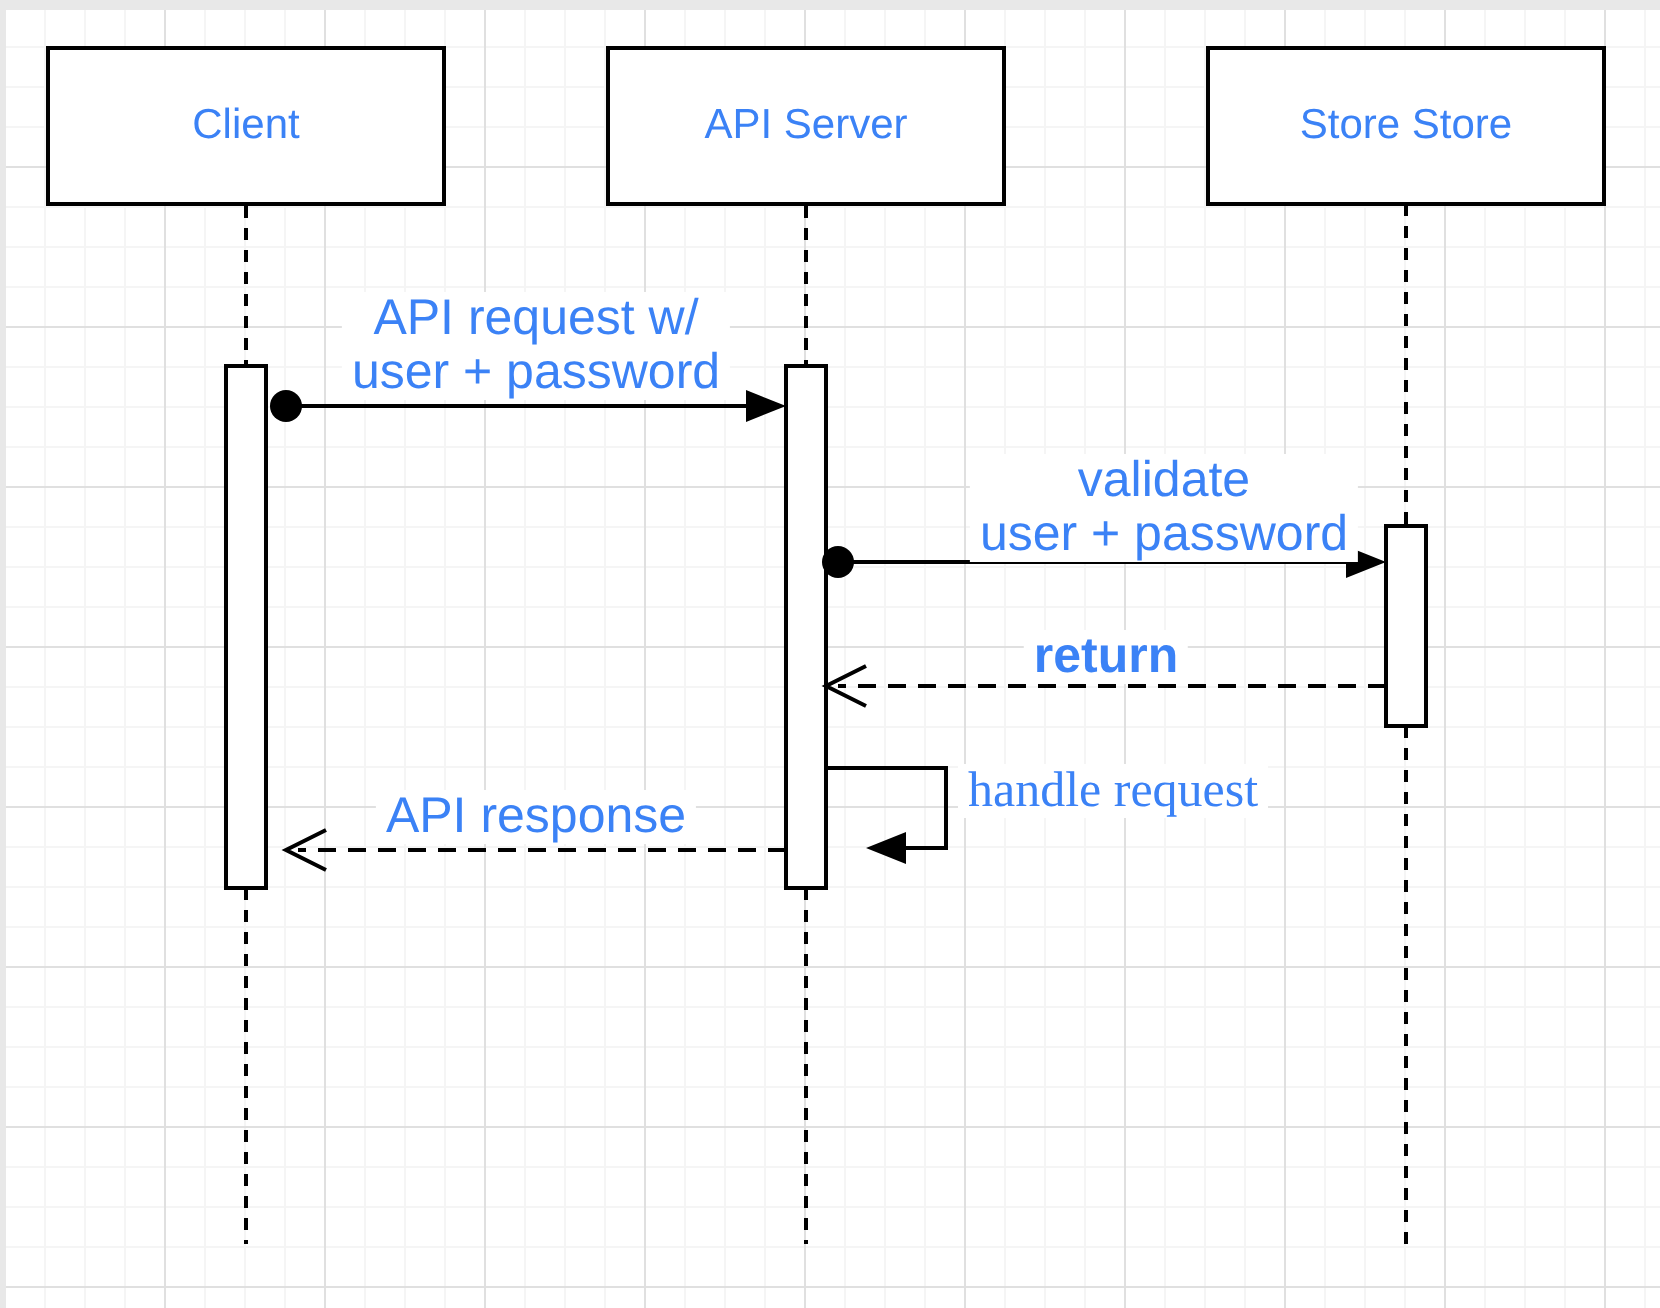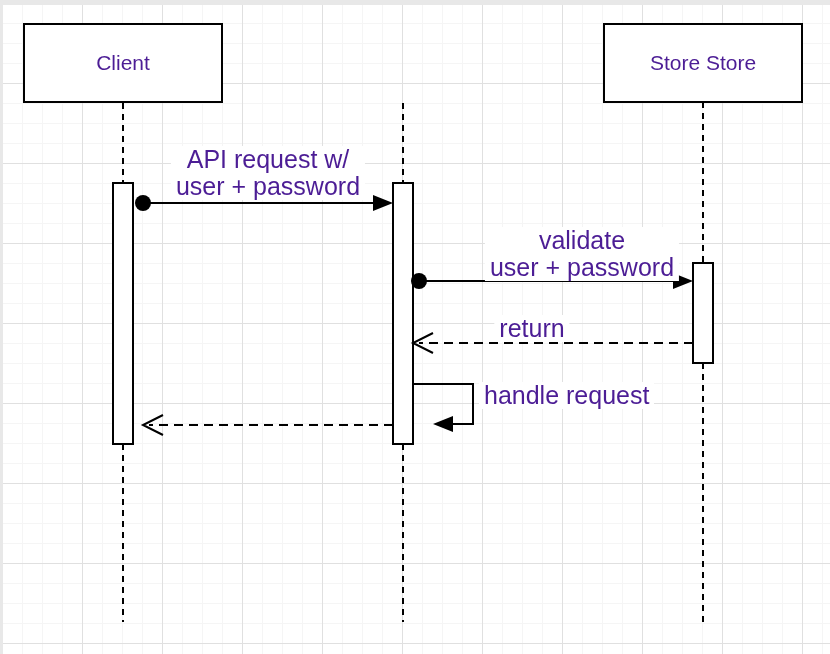--- a/index.html
+++ b/index.html
@@ -1,21 +1,21 @@
 <!DOCTYPE html>
 <html><head>
 <meta charset="utf-8">
 <style>
   html,body{margin:0;padding:0;background:#ffffff;}
   .stage{
     position:relative;
     width:830px;height:654px;
     overflow:hidden;
     font-family:"Liberation Sans","DejaVu Sans",sans-serif;
-    color:#4c1d95;
+    color:#3b82f6;
     background:#ffffff;
   }
   
   .canvas{
     position:absolute;inset:0;
     background-image:
       linear-gradient(#e0e0e0 1px, transparent 1px),
       linear-gradient(90deg, #e0e0e0 1px, transparent 1px),
       linear-gradient(#f5f5f5 1px, transparent 1px),
       linear-gradient(90deg, #f5f5f5 1px, transparent 1px);
@@ -40,34 +40,37 @@
   .msg-label{
     position:absolute;
     background:#ffffff;
     font-size:25px;line-height:27px;
     text-align:center;white-space:pre-line;
     padding:0 5px;
   }
   .msg-label.centered{transform:translateX(-50%);}
   #label-msg1{left:268px;top:146px;}
   #label-msg2{left:582px;top:227px;}
-  #label-msg3{left:532px;top:315px;}
-  #label-msg4{left:479px;top:382px;text-align:left;}
+  #label-msg3{left:553px;top:315px;font-weight:bold;}
+  #label-msg4{left:479px;top:382px;text-align:left;font-family:Liberation Serif, serif;}
   #label-msg5{left:268px;top:395px;}
 </style>
 </head>
 <body>
 
 <div class="stage">
   <div class="canvas"></div>
   <div class="edge-top"></div>
   <div class="edge-left"></div>
 
   <div class="actor-box" id="actor-client">
     <span>Client</span>
+  </div>
+  <div class="actor-box" id="actor-api-server">
+    <span>API Server</span>
   </div>
   <div class="actor-box" id="actor-user-store">
     <span>Store Store</span>
   </div>
 
   <svg class="layer" width="830" height="654" viewBox="0 0 830 654">
 
     <g stroke="#000" stroke-width="2" stroke-dasharray="6,5">
       <path d="M123 103 V183 M123 444 V622" fill="none"></path>
       <path d="M403 103 V183 M403 444 V622" fill="none"></path>
@@ -107,13 +110,14 @@
       <polyline points="163,415 143,425 163,435" fill="none" stroke="#000" stroke-width="2"></polyline>
     </g>
   </svg>
 
   <div class="msg-label centered" id="label-msg1">API request w/
 user + password</div>
   <div class="msg-label centered" id="label-msg2">validate
 user + password</div>
   <div class="msg-label centered" id="label-msg3">return</div>
   <div class="msg-label" id="label-msg4">handle request</div>
+  <div class="msg-label centered" id="label-msg5">API response</div>
 </div>
 
 </body></html>

